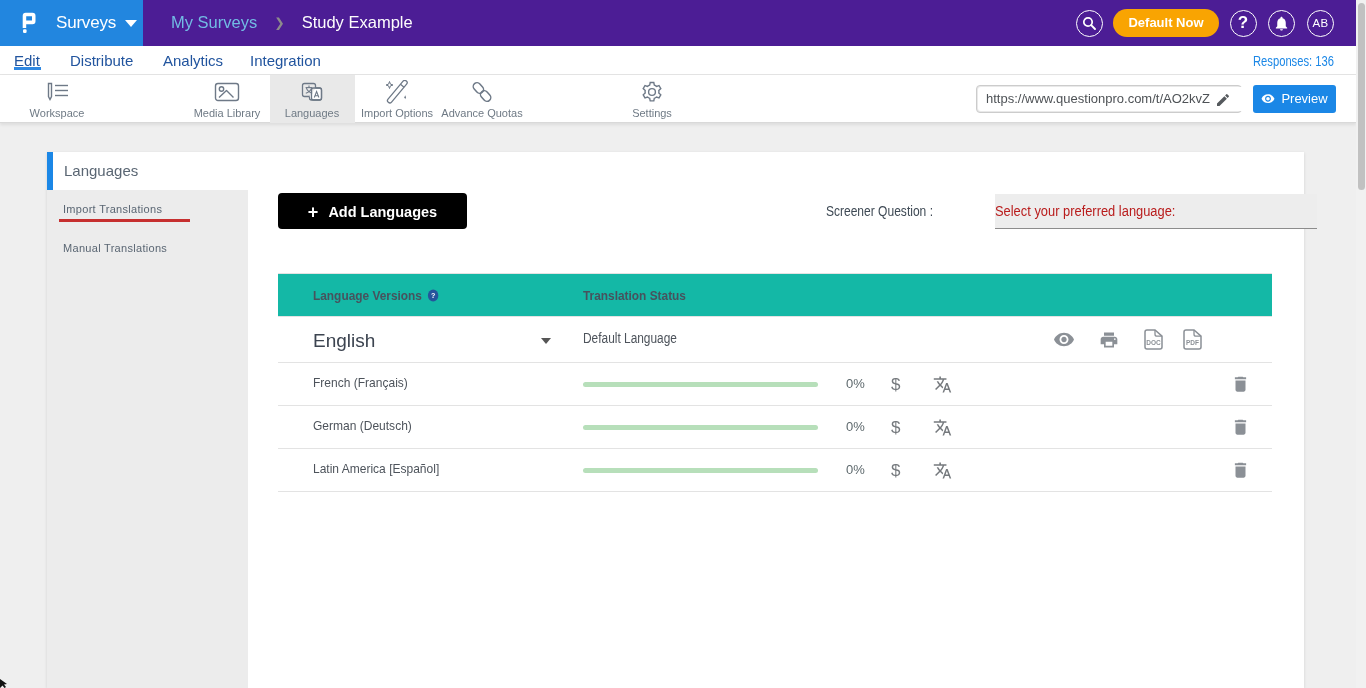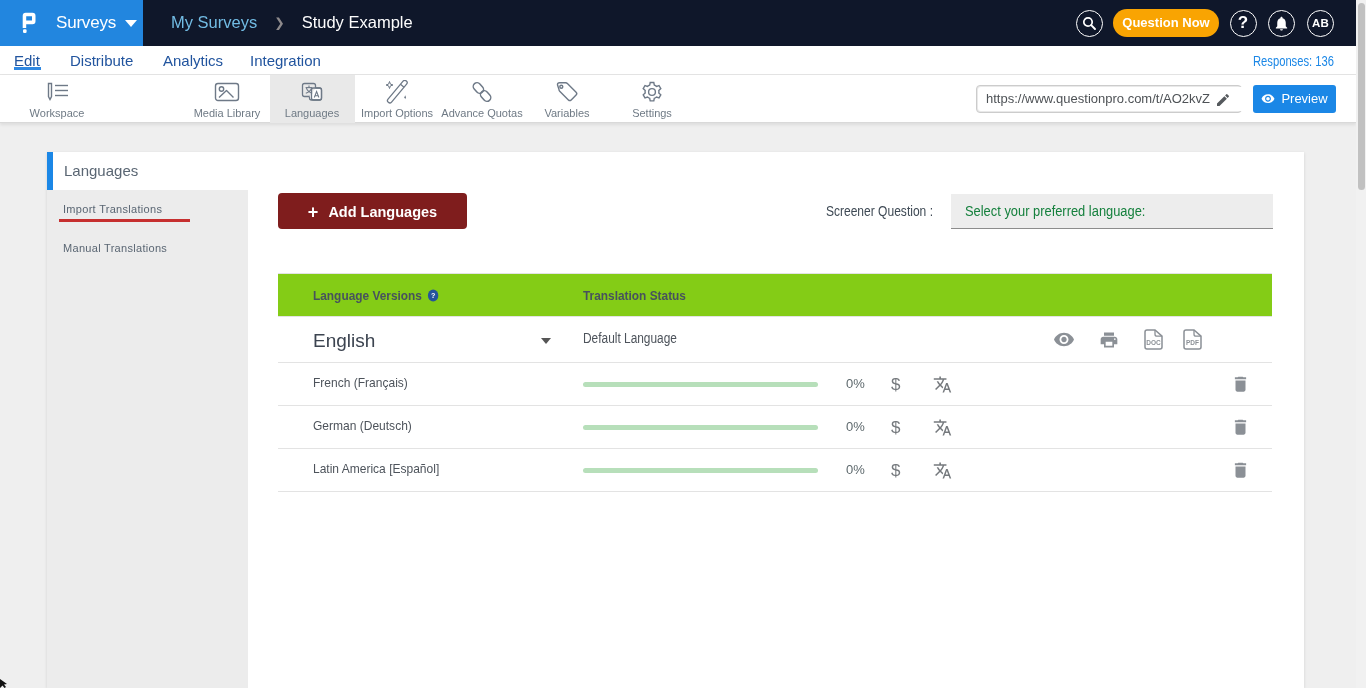--- a/index.html
+++ b/index.html
@@ -1,21 +1,21 @@
 <!DOCTYPE html>
 <html><head>
 <meta charset="utf-8">
 <style>
 * { margin:0; padding:0; box-sizing:border-box; }
 html,body { width:1366px; height:688px; overflow:hidden; font-family:"Liberation Sans", sans-serif; }
 body { position:relative; background:#efefef; }
 .abs { position:absolute; }
 
 
-#topbar { position:absolute; left:0; top:0; width:1356px; height:46px; background:#0f172a; }
+#topbar { position:absolute; left:0; top:0; width:1356px; height:46px; background:#4c1d95; }
 #logo { position:absolute; left:0; top:0; width:143px; height:46px; background:#2286df; }
 #surveys { position:absolute; left:56px; top:13px; color:#fff; font-size:17px; font-weight:500; letter-spacing:-0.2px; }
 #brandcaret { position:absolute; left:125px; top:20px; width:0; height:0; border-left:6px solid transparent; border-right:6px solid transparent; border-top:7px solid #fff; }
 #crumbs { position:absolute; left:171px; top:13px; font-size:16.5px; white-space:nowrap; }
 #crumbs .c1 { color:#72bce4;text-align:center; }
 #crumbs .sep { color:#8d8a8c; font-size:12.5px; padding:0 17px; position:relative; top:-1px; }
 #crumbs .c2 { color:#fdfdfd; }
 .tbcirc { position:absolute; top:9.5px; width:27px; height:27px; border:1.5px solid #fff; border-radius:50%; display:flex; align-items:center; justify-content:center; color:#fff; }
 #upgrade { position:absolute; left:1113px; top:9px; width:106px; height:28px; background:#f9a402; border-radius:14px; color:#fff; font-size:13px; font-weight:700; text-align:center; line-height:28px; }
 
@@ -35,27 +35,27 @@
 #urlfield { position:absolute; left:1px; top:1px; width:272px; height:24px; background:#fff; border-radius:3px 0 0 3px; font-size:13px; color:#4e5256; line-height:24px; padding-left:8px; white-space:nowrap; overflow:hidden; }
 #previewbtn { position:absolute; left:1253px; top:10px; width:83px; height:28px; background:#1b87e6; border-radius:3px; color:#fff; font-size:13px; font-weight:500; text-align:center; line-height:28px; }
 
 
 #card { position:absolute; left:47px; top:152px; width:1257px; height:536px; background:#fff; box-shadow:0 1px 3px rgba(0,0,0,0.12); }
 #accent { position:absolute; left:0; top:0; width:6px; height:38px; background:#1b87e6; }
 #cardtitle { position:absolute; left:17px; top:9.5px; font-size:15px; color:#5a6673; }
 #sidebar { position:absolute; left:0; top:38px; width:201px; height:498px; background:#ececec; }
 .sitem { position:absolute; left:16px; font-size:11px; color:#5a6673; letter-spacing:0.3px; }
 #redline { position:absolute; left:12px; top:67px; width:131px; height:3px; background:#c62f2f; }
-#addbtn { position:absolute; left:231px; top:41px; width:189px; height:36px; background:#7f1d1d; border-radius:4px; color:#fff; text-align:center; line-height:36px; font-size:14.5px; font-weight:700; }
+#addbtn { position:absolute; left:231px; top:41px; width:189px; height:36px; background:#000000; border-radius:4px; color:#fff; text-align:center; line-height:36px; font-size:14.5px; font-weight:700; }
 #screener { position:absolute; left:582px; top:51px; width:304px; font-size:14px; color:#3f4a55; text-align:right; transform:scaleX(0.86); transform-origin:100% 0; }
-#selbox { position:absolute; left:904px; top:42px; width:322px; height:35px; background:#ededed; border-bottom:1px solid #8c8c8c; font-size:14px; color:#15803d; line-height:35px; padding-left:14px; }
+#selbox { position:absolute; left:948px; top:42px; width:322px; height:35px; background:#ededed; border-bottom:1px solid #8c8c8c; font-size:14px; color:#b91c1c; line-height:35px; }
 
 
 #table { position:absolute; left:231px; top:121px; width:994px; }
-#thead { height:44px; background:#84cc16; border-top:1px solid #e3e3e3; border-bottom:1px solid #e3e3e3; position:relative; }
+#thead { height:44px; background:#14b8a6; border-top:1px solid #e3e3e3; border-bottom:1px solid #e3e3e3; position:relative; }
 .hcell { position:absolute; top:13.5px; font-size:13.5px; font-weight:700; color:#47525d; transform:scaleX(0.88); transform-origin:0 0; }
 .trow { height:43px; border-bottom:1px solid #e3e3e3; position:relative; }
 .lang { position:absolute; left:35px; top:12px; font-size:13.5px; color:#4d535b; transform:scaleX(0.89); transform-origin:0 0; }
 .bar { position:absolute; left:305px; top:19px; width:235px; height:5px; border-radius:2.5px; background:#b7dfba; }
 .pct { position:absolute; left:568px; top:12.5px; font-size:13px; color:#5f6a6e; }
 .dollar { position:absolute; left:613px; top:12px; font-size:17px; color:#75797d; }
 .ticon { position:absolute; left:655px; top:12px; }
 .trash { position:absolute; left:955px; top:12px; }
 </style>
 </head>
@@ -69,28 +69,28 @@
   </svg>
   <div id="surveys">Surveys</div>
   <div id="brandcaret"></div>
   <div id="crumbs"><span class="c1">My Surveys</span><span class="sep">❯</span><span class="c2">Study Example</span></div>
   <div class="tbcirc" style="left:1075.5px;">
     <svg width="15" height="15" viewBox="0 0 15 15">
         <circle cx="6" cy="6" r="4.2" fill="none" stroke="#fff" stroke-width="1.7"></circle>
         <line x1="9.2" y1="9.2" x2="13" y2="13" stroke="#fff" stroke-width="1.9" stroke-linecap="round"></line>
       </svg>
   </div>
-  <div id="upgrade">Question Now</div>
+  <div id="upgrade">Default Now</div>
   <div class="tbcirc" style="left:1229.5px; font-size:17px; font-weight:700;">?</div>
   <div class="tbcirc" style="left:1268px;">
     <svg width="17" height="17" viewBox="0 0 24 24">
         <path fill="#fff" d="M12 22c1.1 0 2-.9 2-2h-4c0 1.1.9 2 2 2zm6-6v-5c0-3.07-1.63-5.64-4.5-6.32V4c0-.83-.67-1.5-1.5-1.5s-1.5.67-1.5 1.5v.68C7.64 5.36 6 7.92 6 11v5l-2 2v1h16v-1l-2-2z"></path>
       </svg>
   </div>
-  <div class="tbcirc" style="left:1307px; font-size:11.5px; font-weight:700; letter-spacing:0.3px;">AB</div>
+  <div class="tbcirc" style="left:1307px; font-size:11.5px; font-weight:400; letter-spacing:0.3px;">AB</div>
 </div>
 
 <div id="tabrow">
   <div class="tab" id="edittab" style="left:14px;">Edit</div>
     <div id="editline"></div>
   <div class="tab" style="left:70px;">Distribute</div>
   <div class="tab" style="left:163px;">Analytics</div>
   <div class="tab" style="left:250px;">Integration</div>
   <div id="responses">Responses: 136</div>
 </div>
@@ -142,27 +142,20 @@
     <div class="lbl">Import Options</div>
   </div>
   <div class="titem" style="left:442px; width:80px;">
     <svg width="26" height="24" viewBox="0 0 26 24" fill="none" stroke="#6e7987" stroke-width="1.5">
       <g transform="rotate(-42 13 12)">
           <rect x="9.2" y="0.8" width="7.6" height="11.6" rx="3.8"></rect>
           <rect x="9.2" y="11.6" width="7.6" height="11.6" rx="3.8"></rect>
         </g>
     </svg>
     <div class="lbl">Advance Quotas</div>
-  </div>
-  <div class="titem" style="left:527px; width:80px;">
-    <svg width="26" height="24" viewBox="0 0 26 24" fill="none" stroke="#6e7987" stroke-width="1.4">
-      <path d="M3.5 4.8 q0 -2 2 -2 h6.2 q1 0 1.7 .7 l8.7 8.7 q1.4 1.4 0 2.8 l-4.9 4.9 q-1.4 1.4 -2.8 0 l-8.7 -8.7 q-.7 -.7 -.7 -1.7 z"></path>
-      <circle cx="7.3" cy="6.7" r="1.5"></circle>
-    </svg>
-    <div class="lbl">Variables</div>
   </div>
   <div class="titem" style="left:612px; width:80px;">
     <svg width="24" height="24" viewBox="0 0 24 24" fill="none" stroke="#6e7987" stroke-width="1.4">
       <path d="M10.2 2.5 h3.6 l.5 2.6 a7 7 0 0 1 2.2 1.3 l2.5 -.9 l1.8 3.1 l-2 1.8 a7 7 0 0 1 0 2.6 l2 1.8 l-1.8 3.1 l-2.5 -.9 a7 7 0 0 1 -2.2 1.3 l-.5 2.6 h-3.6 l-.5 -2.6 a7 7 0 0 1 -2.2 -1.3 l-2.5 .9 l-1.8 -3.1 l2 -1.8 a7 7 0 0 1 0 -2.6 l-2 -1.8 l1.8 -3.1 l2.5 .9 a7 7 0 0 1 2.2 -1.3 z"></path>
       <circle cx="12" cy="12" r="3.4"></circle>
     </svg>
     <div class="lbl">Settings</div>
   </div>
   <div id="urlbox">
     <div id="urlfield">https://www.questionpro.com/t/AO2kvZ</div>

